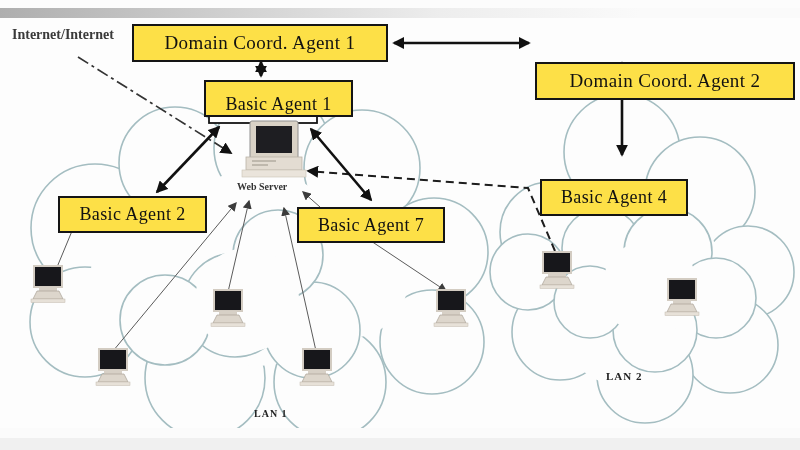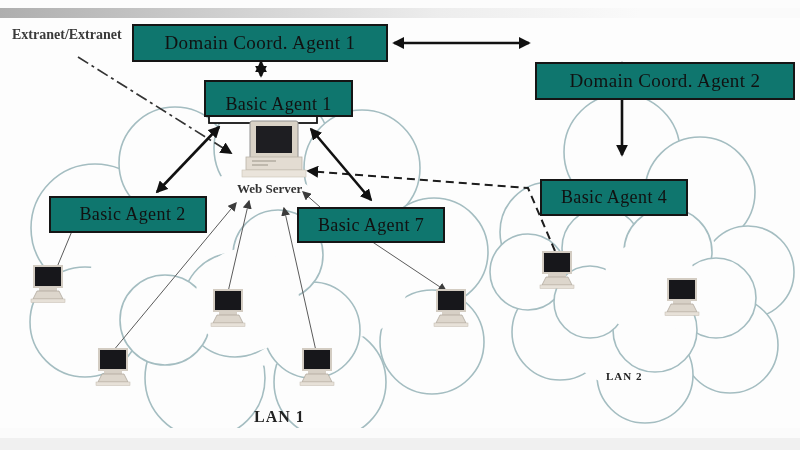--- a/index.html
+++ b/index.html
@@ -11,36 +11,36 @@
   .stage{position:absolute;left:0;top:0;width:800px;height:450px;}
   svg.canvas{position:absolute;left:0;top:0;}
   
   .bar-top{position:absolute;left:0;top:0;width:800px;height:8px;background:#fcfcfc;}
   .bar-top2{position:absolute;left:0;top:8px;width:800px;height:10px;
     background:linear-gradient(to right,#aeaeae,#d2d2d2 30%,#ededed 55%,#fafafa 80%);}
   .bar-bottom1{position:absolute;left:0;top:428px;width:800px;height:10px;background:#fbfbfb;}
   .bar-bottom2{position:absolute;left:0;top:438px;width:800px;height:12px;background:#f0f0f0;}
   
   .node{
-    position:absolute;background:#0f766e;border:2px solid #151515;
+    position:absolute;background:#fde047;border:2px solid #151515;
     display:flex;align-items:center;justify-content:center;
     font-size:18px;color:#111;letter-spacing:.4px;white-space:nowrap;
   }
   .node.big{font-size:19px;}
   #dca1{left:132px;top:24px;width:252px;height:34px;}
   #dca2{left:535px;top:24px;width:256px;height:34px;margin-top:38px;}
   #ba1{left:204px;top:80px;width:145px;height:33px;align-items:flex-end;}
-  #ba2{left:49px;top:196px;width:145px;height:33px;padding-left:9px;}
+  #ba2{left:58px;top:196px;width:145px;height:33px;}
   #ba3{left:297px;top:207px;width:144px;height:32px;}
   #ba4{left:540px;top:159px;width:144px;height:33px;margin-top:20px;}
   
   .lbl{position:absolute;color:#2a2a2a;white-space:nowrap;}
   #internet-label{left:12px;top:27px;font-size:14px;font-weight:600;color:#3a3a3a;}
-  #webserver-label{left:237px;top:181px;font-size:13px;color:#333;font-weight:600;}
-  #lan1-label{left:254px;top:408px;font-size:16px;font-weight:700;letter-spacing:1px;color:#222;}
+  #webserver-label{left:237px;top:181px;font-size:10px;color:#333;font-weight:600;}
+  #lan1-label{left:254px;top:408px;font-size:10px;font-weight:700;letter-spacing:1px;color:#222;}
   #lan2-label{left:606px;top:370px;font-size:11px;font-weight:700;letter-spacing:1px;color:#222;}
 </style>
 </head>
 <body>
 
 <div class="stage">
 
   <svg class="canvas" width="800" height="450" viewBox="0 0 800 450">
     <defs>
       <marker id="arrThin" viewBox="0 0 10 10" refX="8.5" refY="5" markerWidth="9" markerHeight="9" markerUnits="userSpaceOnUse" orient="auto">
@@ -157,21 +157,21 @@
   <div class="node" id="ba2">
     <span>Basic Agent 2</span>
   </div>
   <div class="node" id="ba3">
     <span>Basic Agent 7</span>
   </div>
   <div class="node" id="ba4">
     <span>Basic Agent 4</span>
   </div>
 
-  <div class="lbl" id="internet-label">Extranet/Extranet</div>
+  <div class="lbl" id="internet-label">Internet/Internet</div>
   <div class="lbl" id="webserver-label">Web Server</div>
   <div class="lbl" id="lan1-label">LAN 1</div>
   <div class="lbl" id="lan2-label">LAN 2</div>
 
   <div class="bar-top"></div>
   <div class="bar-top2"></div>
   <div class="bar-bottom1"></div>
   <div class="bar-bottom2"></div>
 </div>
 

